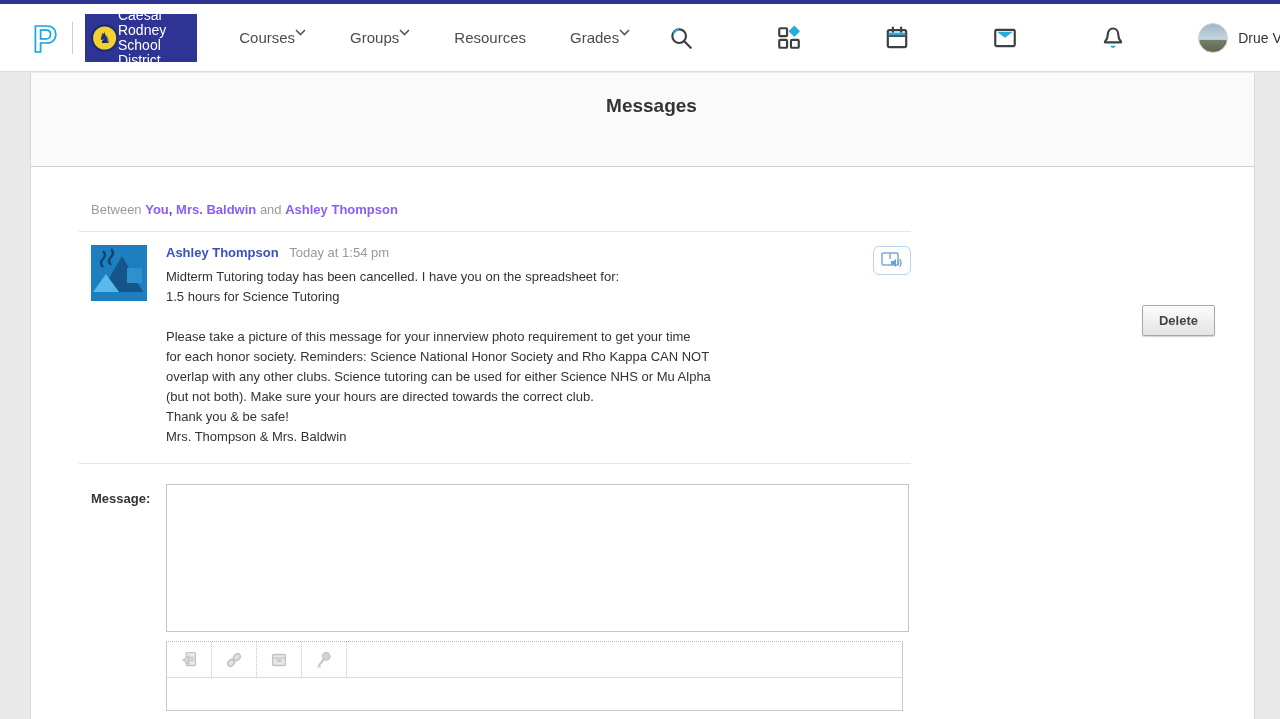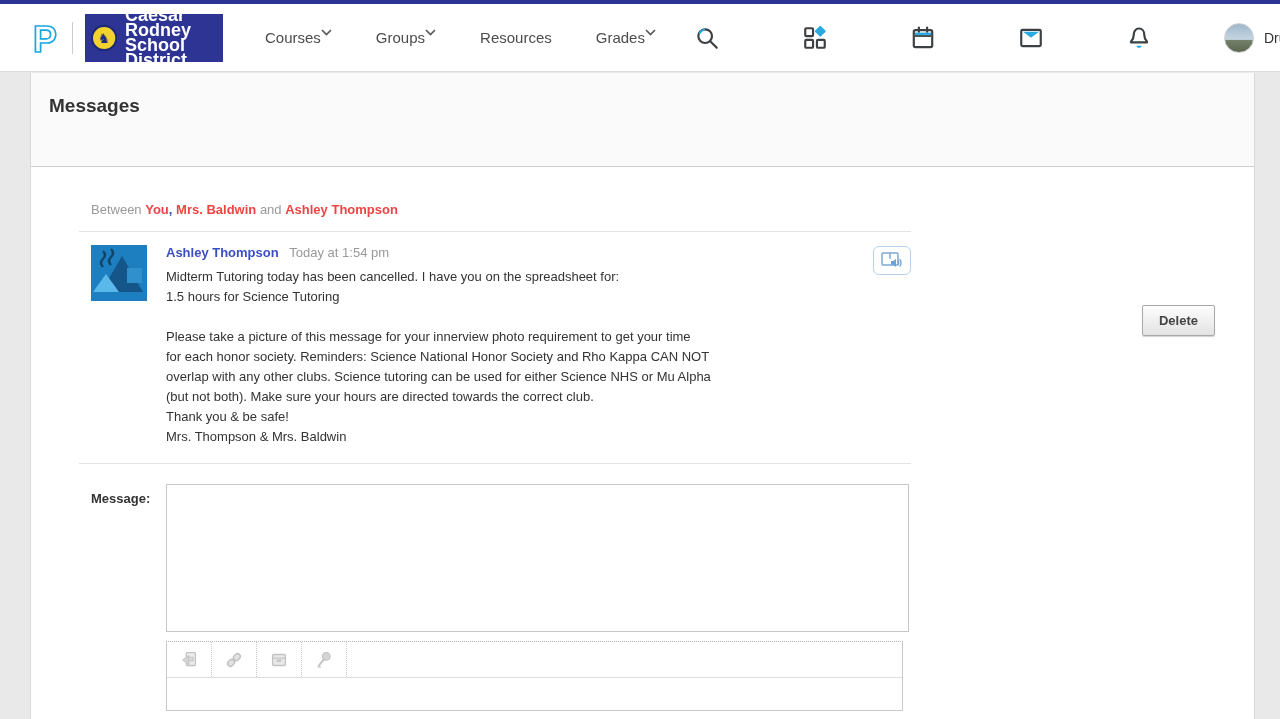--- a/index.html
+++ b/index.html
@@ -15,56 +15,56 @@
     height:68px; background:#fff; border-bottom:1px solid #dcdcdc;
     display:flex; align-items:center; padding:0 28px 0 30px;
   }
   .brand { display:flex; align-items:center; }
   .ps-logo { display:flex; align-items:center; cursor:pointer; }
   .brand-divider { width:1px; height:32px; background:#ccc; margin:0 12px; }
   .district-banner {
     background:#2d3494; height:48px; display:flex; align-items:center;
     padding:3px 16px 3px 6px; cursor:pointer;
   }
-  .district-name { color:#fff; font-weight:bold; font-size:18px; line-height:15px; margin-left:8px; }
+  .district-name { color:#fff; font-weight:normal; font-size:14px; line-height:15px; }
   .nav-links { display:flex; gap:44px; margin-left:42px; }
   .nav-link { display:flex; align-items:flex-start; font-size:15px; color:#4c4c4c; cursor:pointer; }
   .nav-right { margin-left:auto; display:flex; align-items:center;gap:44px; }
   .nav-icon { width:26px; height:26px; margin-left:38px; cursor:pointer; display:flex; align-items:center; }
   .user-chip { display:flex; align-items:center; margin-left:28px; cursor:pointer; }
   .user-avatar {
     width:30px; height:30px; border-radius:50%;
     background:linear-gradient(to bottom,#9db7cb 0%,#c6d6e2 55%,#74806a 58%,#5c6750 100%);
     border:1px solid #d0d0d0;
   }
   .user-name { font-size:14px; color:#333; margin:0 8px 0 10px; white-space:nowrap; }
   
   .panel {
     position:absolute; left:30px; top:73px; width:1225px; height:646px;
     background:#fff; border-left:1px solid #d9d9d9; border-right:1px solid #d9d9d9;
     overflow:hidden;
   }
   .panel-header {
     background:#fafafa; height:94px; border-bottom:1px solid #cfcfcf;
-    position:relative; padding:22px 0 0 18px;
+    position:relative; padding:22px 0 0 18px;text-align:center;
   }
   .page-title { margin:0; font-size:19px; font-weight:bold; color:#333; }
   .tabs { position:absolute; bottom:-1px; left:18px; display:flex; }
   .tab {
     height:35px; line-height:33px; padding:0 24px; font-size:13px; font-weight:bold;
     color:#333; border:1px solid #c9c9c9; cursor:pointer;
   }
   .tab.active { background:#fff; border-bottom-color:#fff; }
   .tab.inactive { background:#e9e9e9; margin-left:-1px; color:#444; }
   .panel-body { position:relative; padding:28px 0 0 48px; }
   
   .thread-head { width:832px; padding:0 0 14px 12px; border-bottom:1px solid #e4e4e4; }
   .subject { font-size:15px; font-weight:bold; color:#333; }
   .between { margin-top:7px; font-size:13px; color:#999; }
-  .between a { color:#ef4444; font-weight:bold; text-decoration:none; cursor:pointer;text-align:right; }
+  .between a { color:#8b5cf6; font-weight:bold; text-decoration:none; cursor:pointer;text-align:right; }
   .between .sep { color:#3c4ec2; font-weight:bold; }
   .delete-btn {
     position:absolute; right:39px; top:138px; padding:7px 16px;
     font-family:"Liberation Sans",sans-serif; font-size:13px; font-weight:bold; color:#444;
     background:linear-gradient(#fdfdfd,#e3e3e3); border:1px solid #a8a8a8; border-radius:2px;
     box-shadow:0 1px 1px rgba(0,0,0,.18); cursor:pointer;
   }
   
   .message-block {
     width:832px; padding:13px 0 16px 12px; border-bottom:1px solid #e4e4e4;

